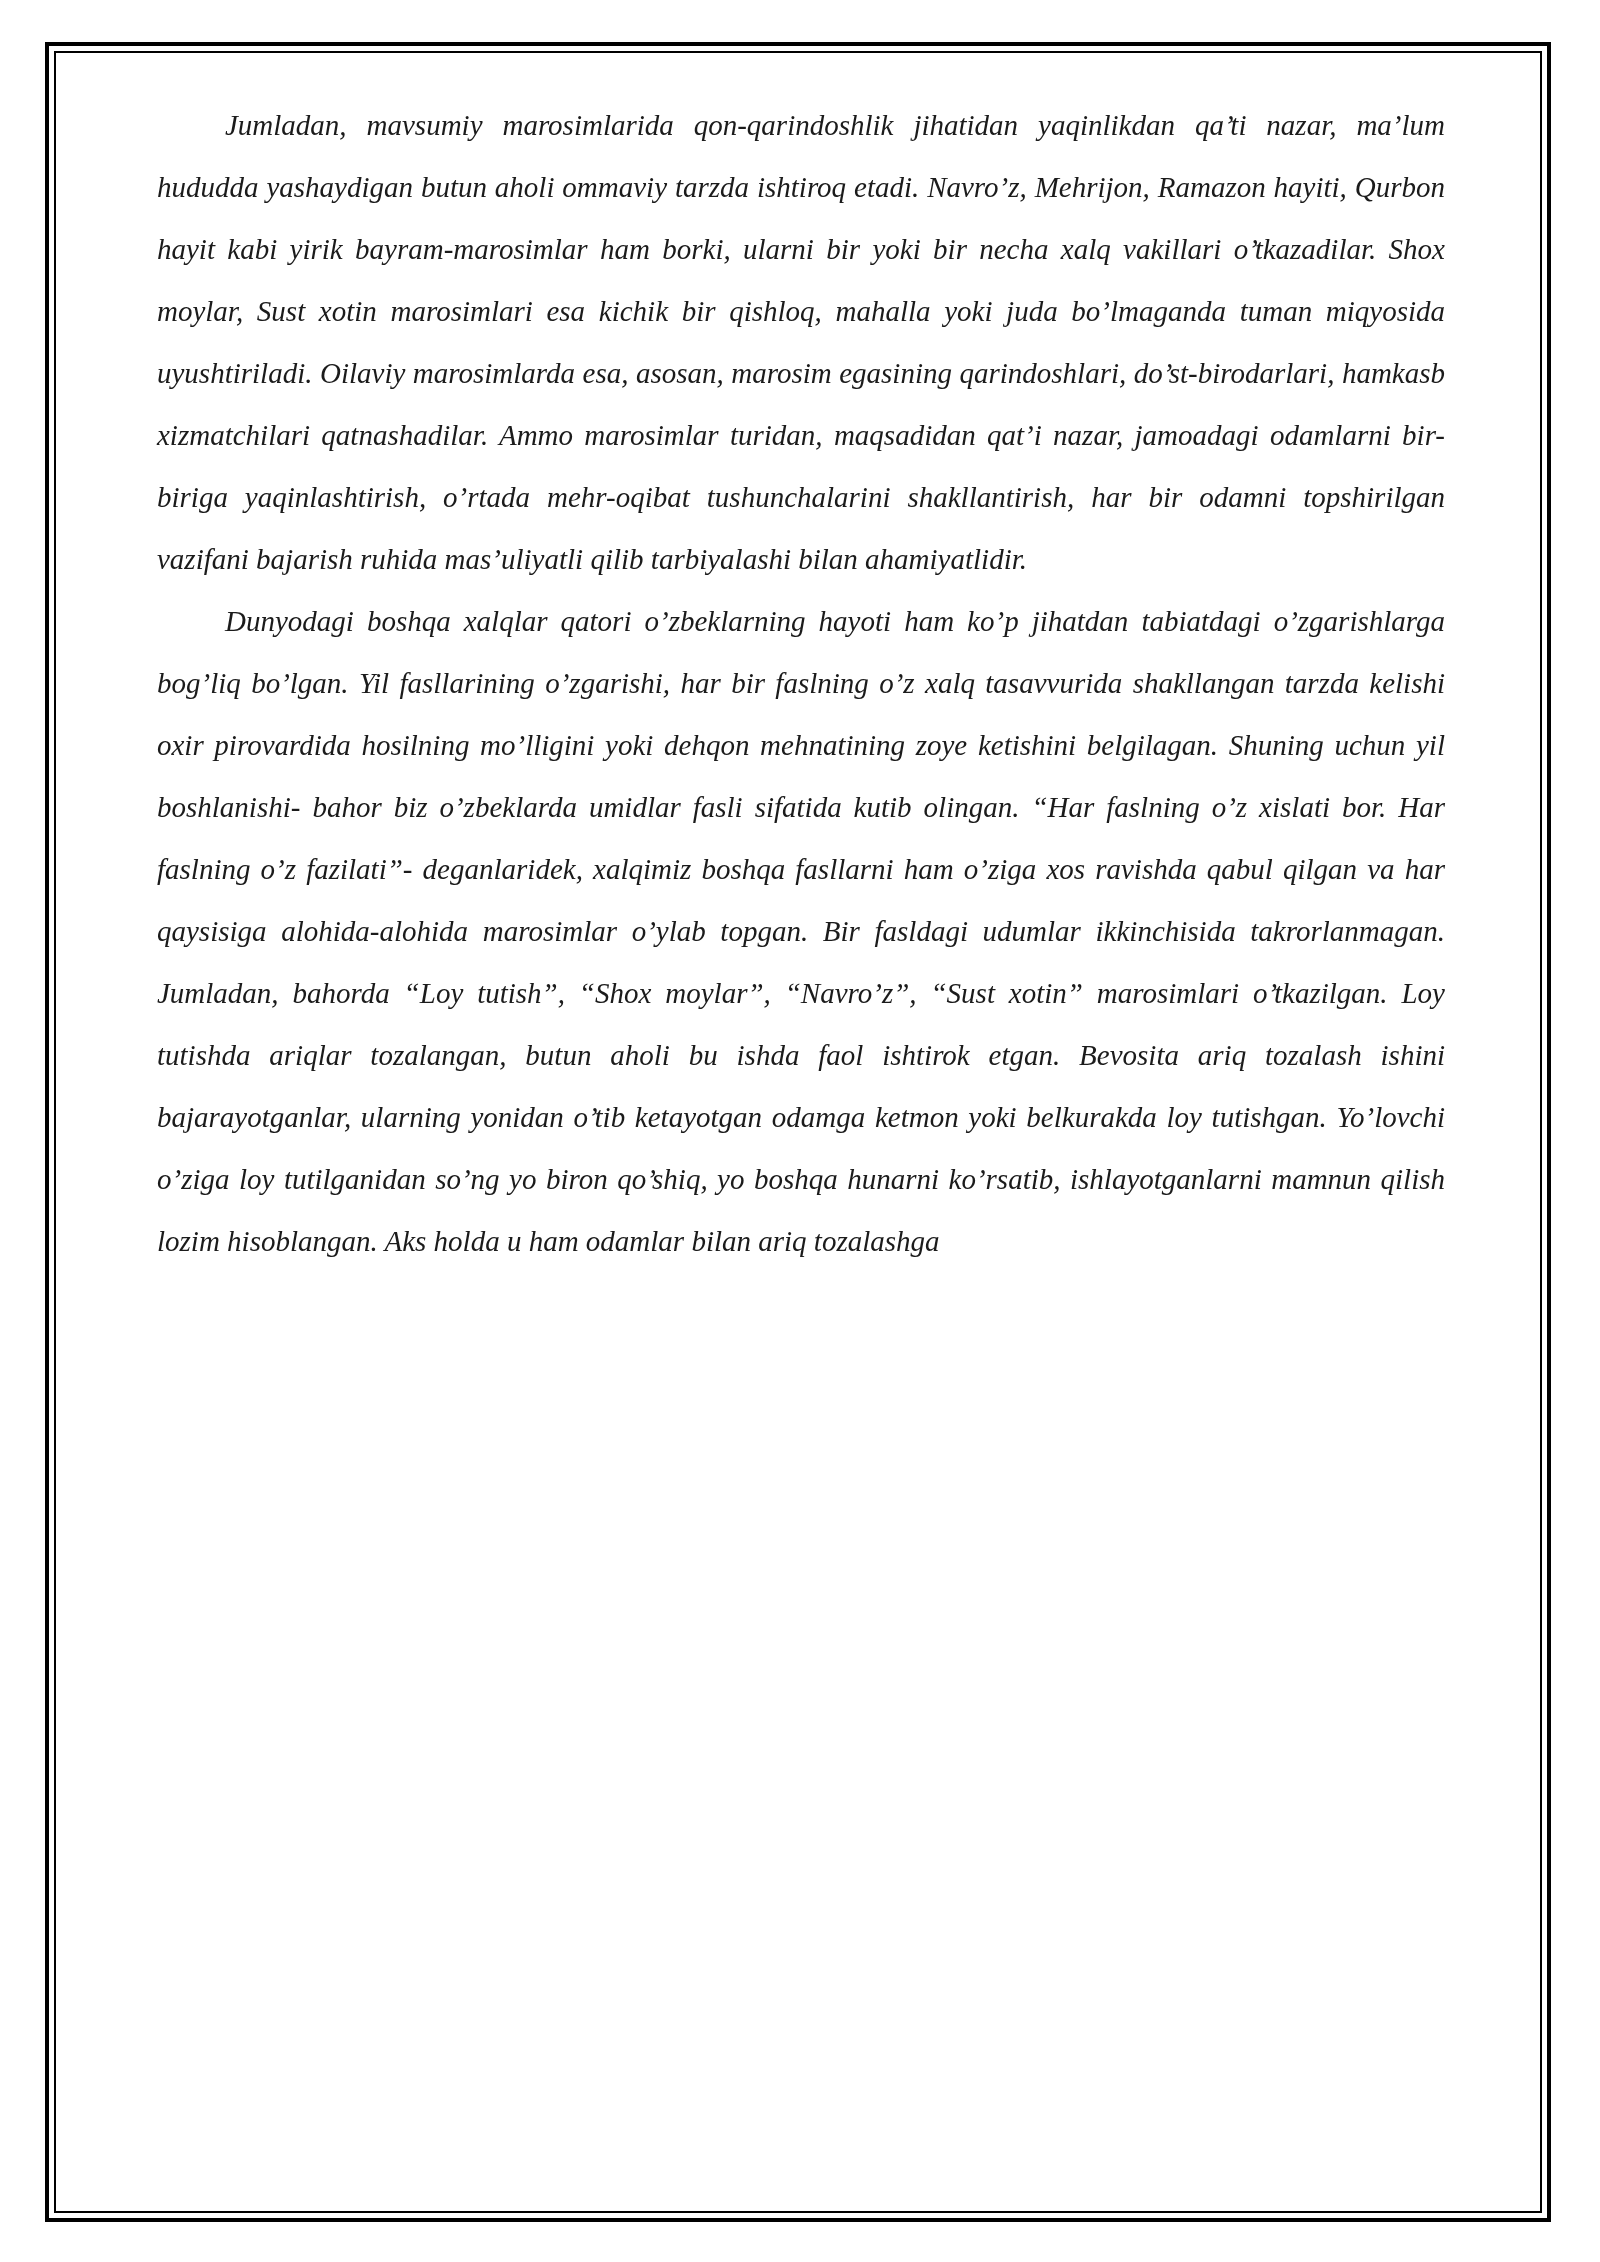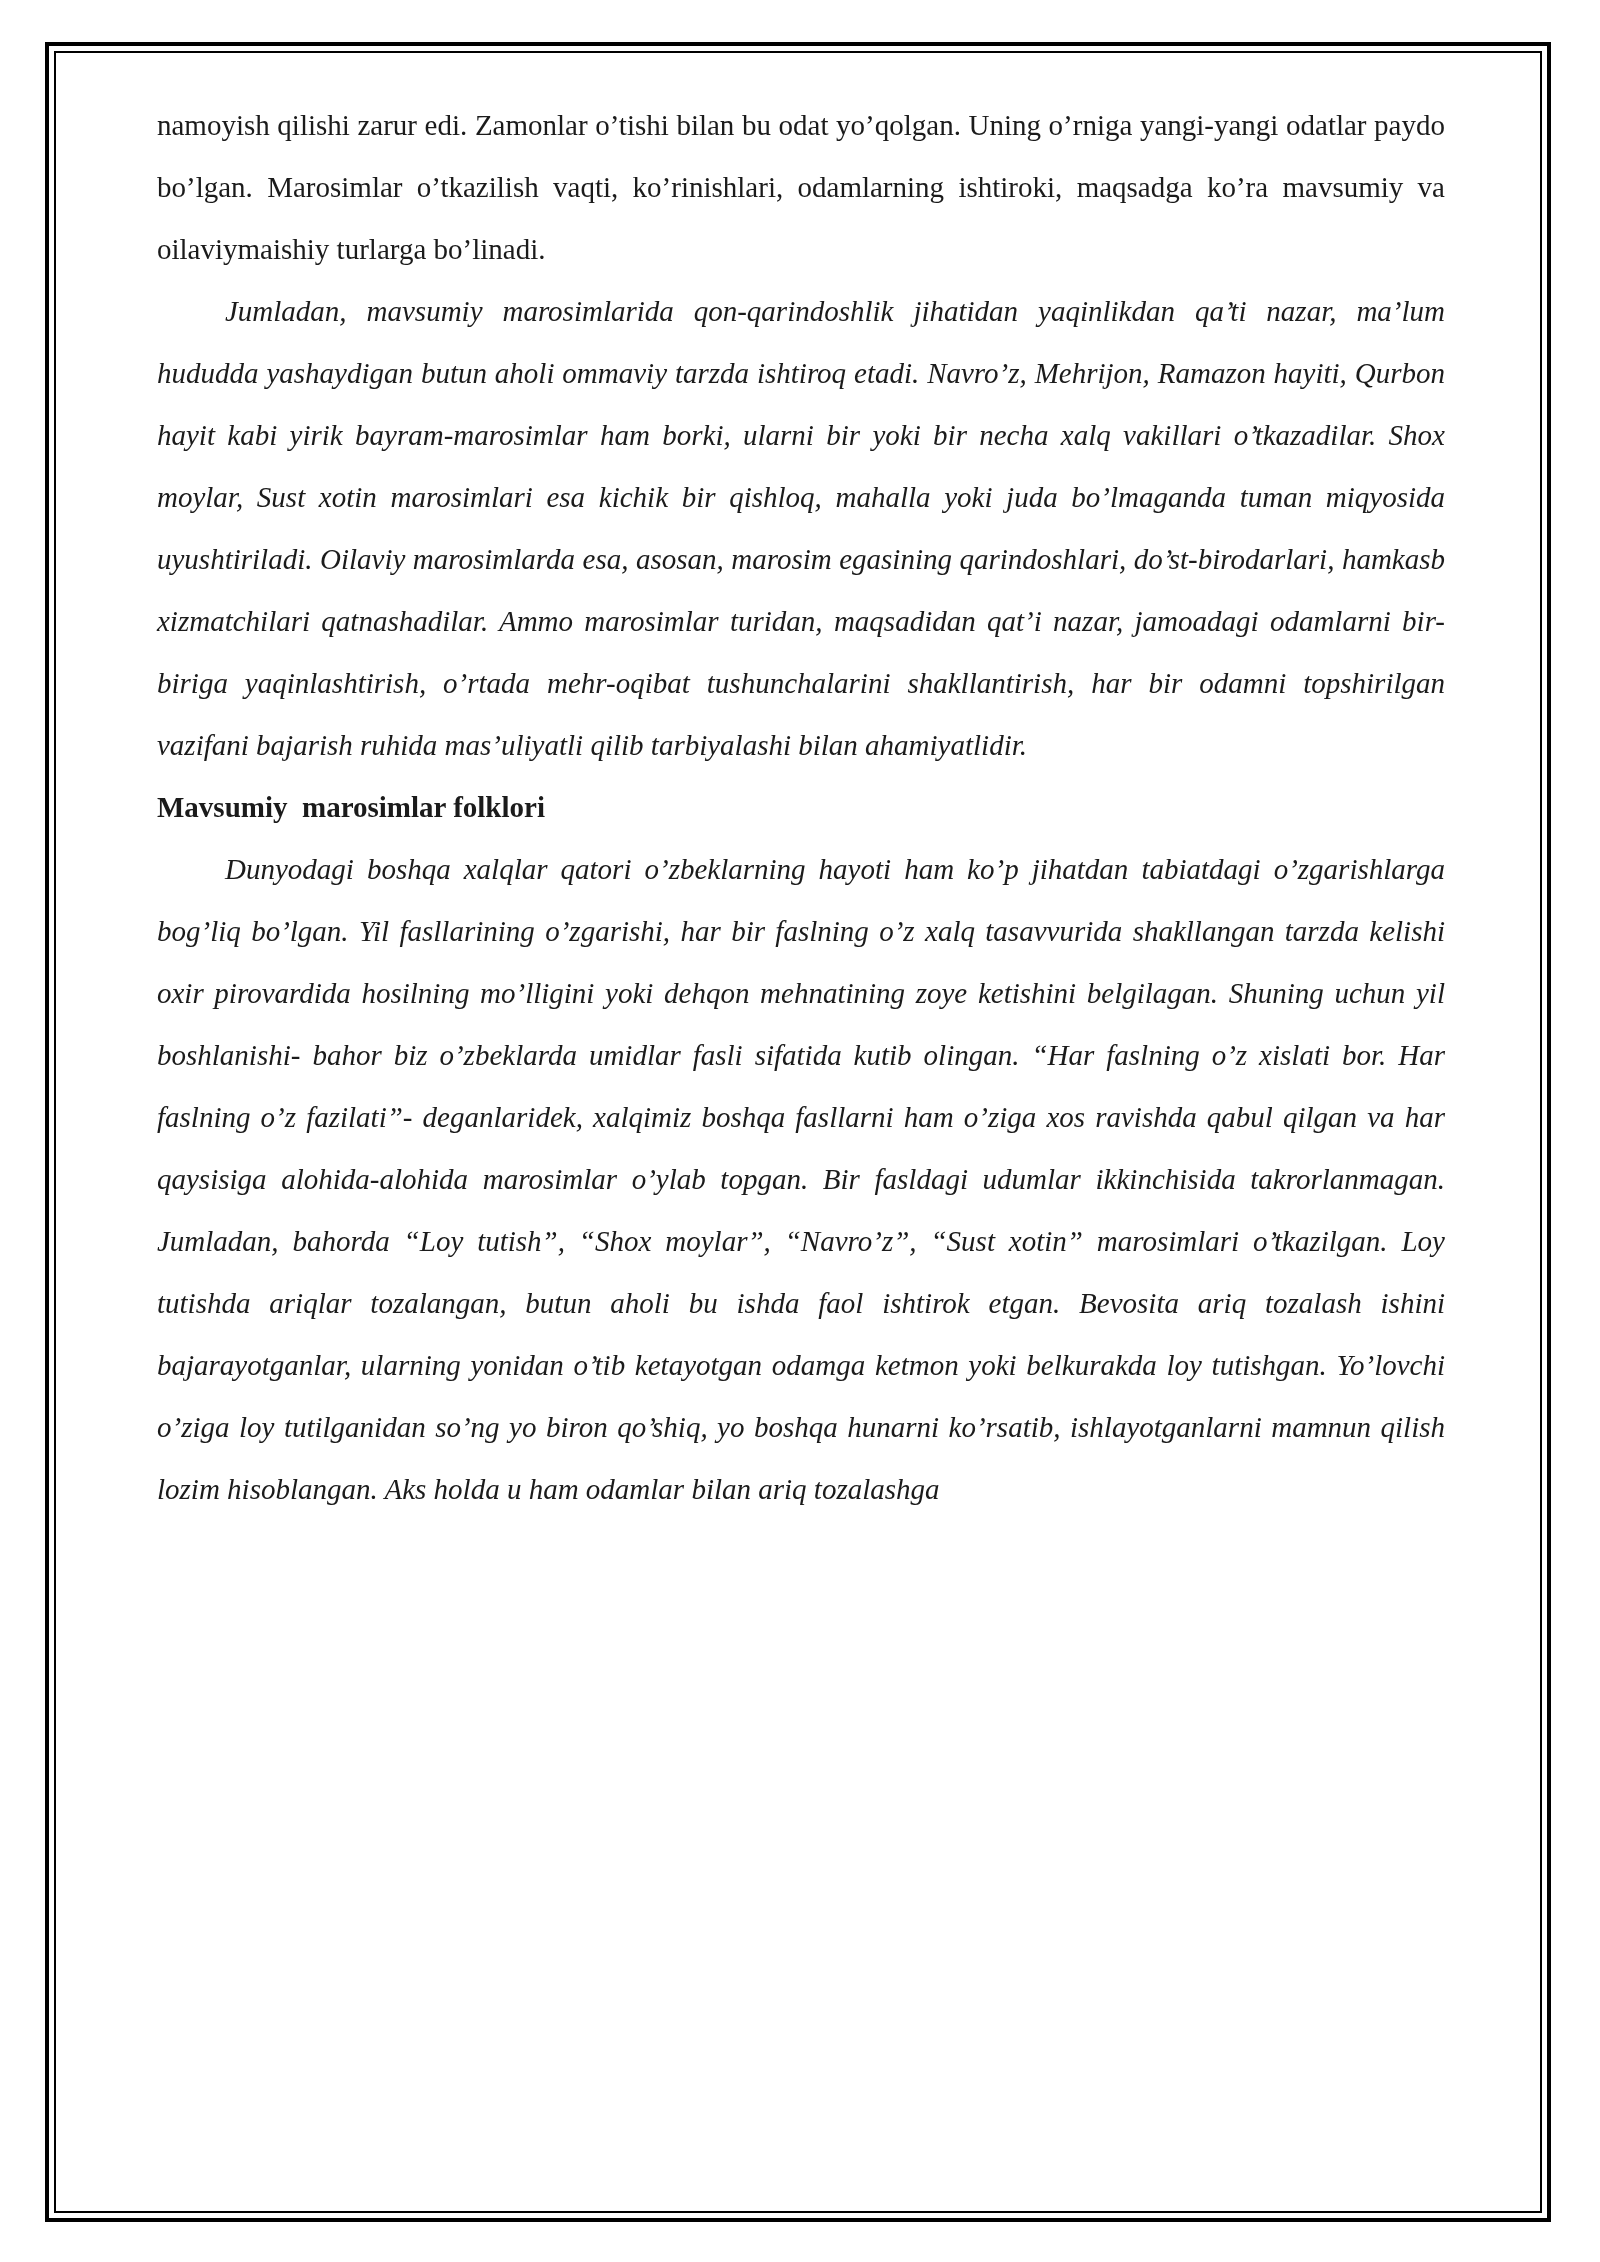--- a/index.html
+++ b/index.html
@@ -60,17 +60,15 @@
   }
 </style>
 </head>
 <body>
 
 <div class="page-frame">
   <div class="page-frame-inner"></div>
 </div>
 
 <div class="content">
-  <p class="body-paragraph">namoyish qilishi zarur edi. Zamonlar o’tishi bilan bu odat yo’qolgan. Uning o’rniga yangi-yangi odatlar paydo bo’lgan. Marosimlar o’tkazilish vaqti, ko’rinishlari, odamlarning ishtiroki, maqsadga ko’ra mavsumiy va oilaviymaishiy turlarga bo’linadi.</p>
   <p class="body-paragraph indent">Jumladan, mavsumiy marosimlarida qon-qarindoshlik jihatidan yaqinlikdan qa’ti nazar, ma’lum hududda yashaydigan butun aholi ommaviy tarzda ishtiroq etadi. Navro’z, Mehrijon, Ramazon hayiti, Qurbon hayit kabi yirik bayram-marosimlar ham borki, ularni bir yoki bir necha xalq vakillari o’tkazadilar. Shox moylar, Sust xotin marosimlari esa kichik bir qishloq, mahalla yoki juda bo’lmaganda tuman miqyosida uyushtiriladi. Oilaviy marosimlarda esa, asosan, marosim egasining qarindoshlari, do’st-birodarlari, hamkasb xizmatchilari qatnashadilar. Ammo marosimlar turidan, maqsadidan qat’i nazar, jamoadagi odamlarni bir-biriga yaqinlashtirish, o’rtada mehr-oqibat tushunchalarini shakllantirish, har bir odamni topshirilgan vazifani bajarish ruhida mas’uliyatli qilib tarbiyalashi bilan ahamiyatlidir.</p>
-  <h2 class="section-heading">Mavsumiy  marosimlar folklori</h2>
   <p class="body-paragraph indent">Dunyodagi boshqa xalqlar qatori o’zbeklarning hayoti ham ko’p jihatdan tabiatdagi o’zgarishlarga bog’liq bo’lgan. Yil fasllarining o’zgarishi, har bir faslning o’z xalq tasavvurida shakllangan tarzda kelishi oxir pirovardida hosilning mo’lligini yoki dehqon mehnatining zoye ketishini belgilagan. Shuning uchun yil boshlanishi- bahor biz o’zbeklarda umidlar fasli sifatida kutib olingan. “Har faslning o’z xislati bor. Har faslning o’z fazilati”- deganlaridek, xalqimiz boshqa fasllarni ham o’ziga xos ravishda qabul qilgan va har qaysisiga alohida-alohida marosimlar o’ylab topgan. Bir fasldagi udumlar ikkinchisida takrorlanmagan. Jumladan, bahorda “Loy tutish”, “Shox moylar”, “Navro’z”, “Sust xotin” marosimlari o’tkazilgan. Loy tutishda ariqlar tozalangan, butun aholi bu ishda faol ishtirok etgan. Bevosita ariq tozalash ishini bajarayotganlar, ularning yonidan o’tib ketayotgan odamga ketmon yoki belkurakda loy tutishgan. Yo’lovchi o’ziga loy tutilganidan so’ng yo biron qo’shiq, yo boshqa hunarni ko’rsatib, ishlayotganlarni mamnun qilish lozim hisoblangan. Aks holda u ham odamlar bilan ariq tozalashga</p>
 </div>
 
 </body></html>

